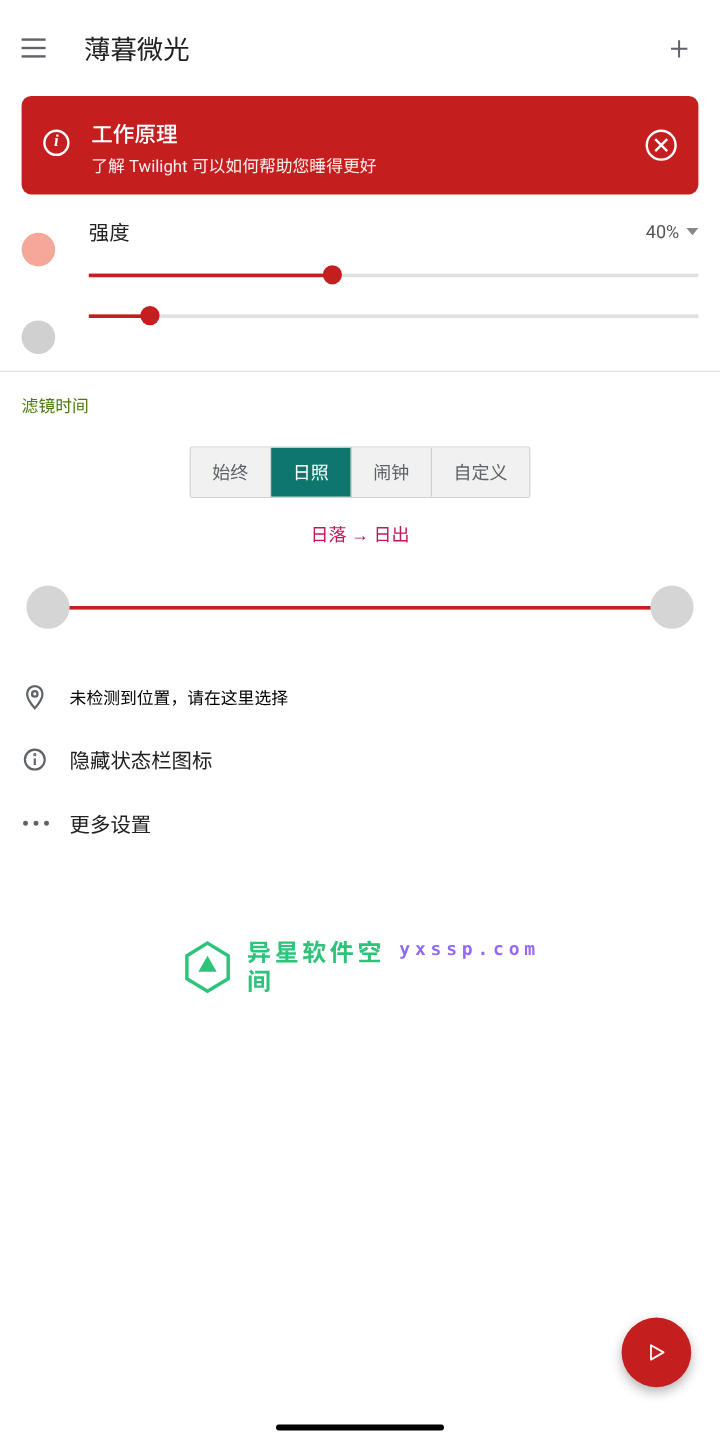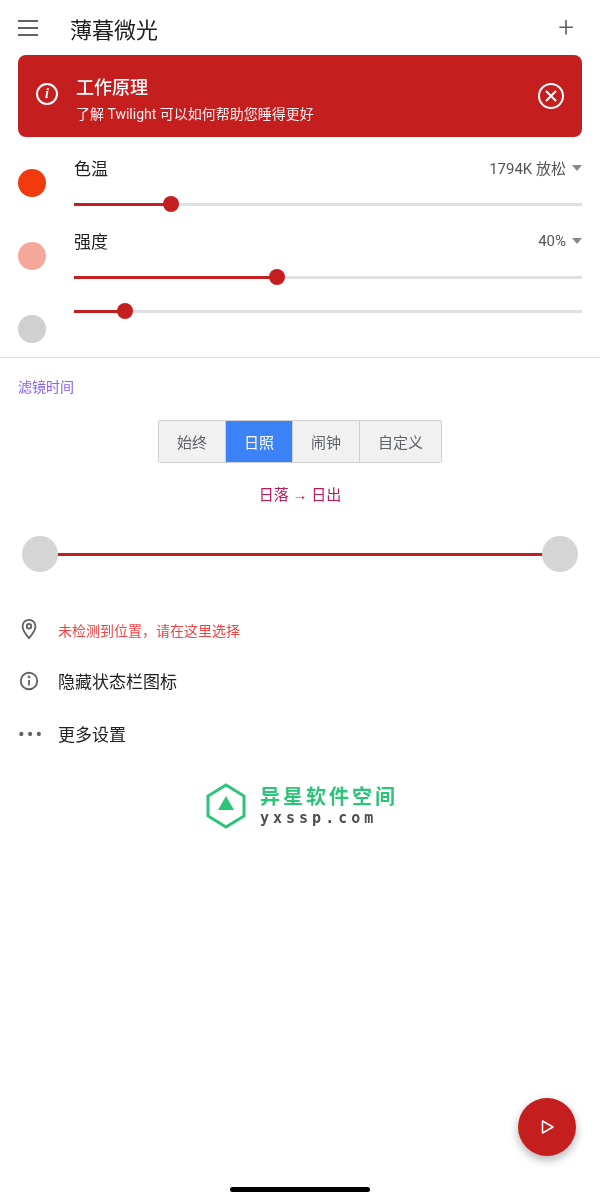--- a/index.html
+++ b/index.html
@@ -1,18 +1,18 @@
 <!DOCTYPE html>
 <html><head>
 <meta charset="utf-8">
 <style>
 * { margin: 0; padding: 0; box-sizing: border-box; font-family: -apple-system, BlinkMacSystemFont, "Segoe UI", Roboto, "Helvetica Neue", Arial, "Noto Sans CJK SC", sans-serif; }
 body { width: 600px; height: 1200px; background: #fff; color: #212121; overflow: hidden; position: relative; }
 
-.appbar { display: flex; align-items: center; padding: 14px 18px; height: 55px; }
+.appbar { display: flex; align-items: center; padding: 14px 18px; height: 80px; }
 .menu-icon { width: 24px; height: 24px; display: flex; flex-direction: column; justify-content: center; gap: 5px; margin-right: 28px; cursor: pointer; }
 .menu-icon span { display: block; height: 2px; background: #5f6368; width: 20px; }
 .app-title { font-size: 22px; font-weight: 400; flex: 1; }
 .plus-icon { font-size: 28px; font-weight: 300; color: #5f6368; cursor: pointer; padding: 0 8px; }
 
 .card { background: #C41E1E; border-radius: 8px; margin: 0 18px 18px 18px; color: #fff; position: relative; padding: 18px 18px 14px 18px; }
 .card-head { display: flex; align-items: flex-start; }
 .card-info-icon { width: 22px; height: 22px; border: 2px solid #fff; border-radius: 50%; display: flex; align-items: center; justify-content: center; margin-right: 18px; margin-top: 10px; font-size: 14px; font-weight: bold; font-style: italic; font-family: Georgia, serif; }
 .card-text { flex: 1; }
 .card-title { font-size: 18px; font-weight: 500; margin-bottom: 4px; }
@@ -33,48 +33,48 @@
 .slider-name { font-size: 17px; }
 .slider-value { font-size: 15px; color: #555; display: flex; align-items: center; gap: 6px; cursor: pointer; }
 .caret { width: 0; height: 0; border-left: 5px solid transparent; border-right: 5px solid transparent; border-top: 6px solid #888; }
 .slider-track { position: relative; height: 20px; display: flex; align-items: center; }
 .track-bg { position: absolute; height: 3px; width: 100%; background: #e0e0e0; }
 .track-fill { position: absolute; height: 3px; background: #C41E1E; }
 .thumb { position: absolute; width: 16px; height: 16px; background: #C41E1E; border-radius: 50%; transform: translateX(-50%); cursor: pointer; }
 
 .divider { height: 1px; background: #e0e0e0; margin: 12px 0 18px 0; }
 
-.section-label { font-size: 14px; color: #8b5cf6; padding: 0 18px; margin-bottom: 24px; }
+.section-label { font-size: 14px; color: #4d7c0f; padding: 0 18px; margin-bottom: 24px; }
 
 .seg-wrap { display: flex; justify-content: center; margin-bottom: 20px; }
 .seg { display: flex; border: 1px solid #d0d0d0; border-radius: 2px; overflow: hidden; }
 .seg-btn { padding: 10px 18px; font-size: 15px; background: #f1f1f1; color: #5f6368; border-right: 1px solid #d0d0d0; cursor: pointer; }
 .seg-btn:last-child { border-right: none; }
-.seg-btn.active { background: #3b82f6; color: #fff; }
+.seg-btn.active { background: #0f766e; color: #fff; }
 
 .timing-label { text-align: center; font-size: 15px; color: #be185d; margin-bottom: 30px; }
 
 .range-slider { position: relative; height: 40px; margin: 0 40px 30px 40px; display: flex; align-items: center; }
 .range-track { position: absolute; height: 3px; width: 100%; background: #C41E1E; }
 .range-thumb { position: absolute; width: 36px; height: 36px; background: #d5d5d5; border-radius: 50%; transform: translateX(-50%); cursor: pointer; }
 
 .list-item { display: flex; align-items: center; padding: 14px 18px; cursor: pointer; }
 .list-icon { width: 40px; display: flex; align-items: center; justify-content: flex-start; color: #5f6368; }
 .list-icon svg { width: 22px; height: 22px; }
 .list-text { flex: 1; }
 .list-title { font-size: 17px; }
-.list-sub { font-size: 14px; color: #ef4444; margin-top: 2px; }
+.list-sub { font-size: 14px; color: #000000; margin-top: 2px; }
 .dots { font-size: 20px; letter-spacing: 2px; color: #5f6368; }
 
 .watermark { position: absolute; left: 50%; transform: translateX(-50%); top: 782px; display: flex; align-items: center; gap: 10px; opacity: 0.92; }
 .wm-badge { width: 48px; height: 48px; position: relative; }
 .wm-badge svg { width: 100%; height: 100%; }
-.wm-text { display: flex; flex-direction: column; line-height: 1.2; }
+.wm-text { display: flex; flex-direction: row; line-height: 1.2; }
 .wm-line1 { font-size: 20px; color: #1BBF6E; font-weight: 700; letter-spacing: 3px; }
-.wm-line2 { font-size: 15px; color: #404040; font-weight: 700; letter-spacing: 4px; font-family: monospace; }
+.wm-line2 { font-size: 15px; color: #8b5cf6; font-weight: 700; letter-spacing: 4px; font-family: monospace; }
 
 .fab { position: absolute; right: 24px; bottom: 44px; width: 58px; height: 58px; background: #C41E1E; border-radius: 50%; display: flex; align-items: center; justify-content: center; cursor: pointer; box-shadow: 0 4px 10px rgba(0,0,0,0.3); }
 .fab svg { width: 18px; height: 18px; fill: #fff; }
 
 .home-indicator { position: absolute; bottom: 8px; left: 50%; transform: translateX(-50%); width: 140px; height: 5px; background: #000; border-radius: 3px; }
 </style>
 </head>
 <body>
 
 <div class="appbar">
@@ -97,37 +97,20 @@
     <div class="card-close">
       <svg viewBox="0 0 12 12">
           <path d="M1 1 L11 11 M11 1 L1 11" stroke="#fff" stroke-width="2" fill="none"></path>
         </svg>
     </div>
   </div>
 </div>
 
 <div class="slider-section">
 
-  <div class="slider-row">
-    <div class="swatch red"></div>
-    <div class="slider-body">
-      <div class="slider-labels">
-        <div class="slider-name">色温</div>
-        <div class="slider-value">
-          <span>1794K 放松</span>
-            <span class="caret"></span>
-        </div>
-      </div>
-      <div class="slider-track">
-        <div class="track-bg"></div>
-        <div class="track-fill" style="width:19%"></div>
-        <div class="thumb" style="left:19%"></div>
-      </div>
-    </div>
-  </div>
 
   <div class="slider-row">
     <div class="swatch pink"></div>
     <div class="slider-body">
       <div class="slider-labels">
         <div class="slider-name">强度</div>
         <div class="slider-value">
           <span>40%</span>
             <span class="caret"></span>
         </div>

